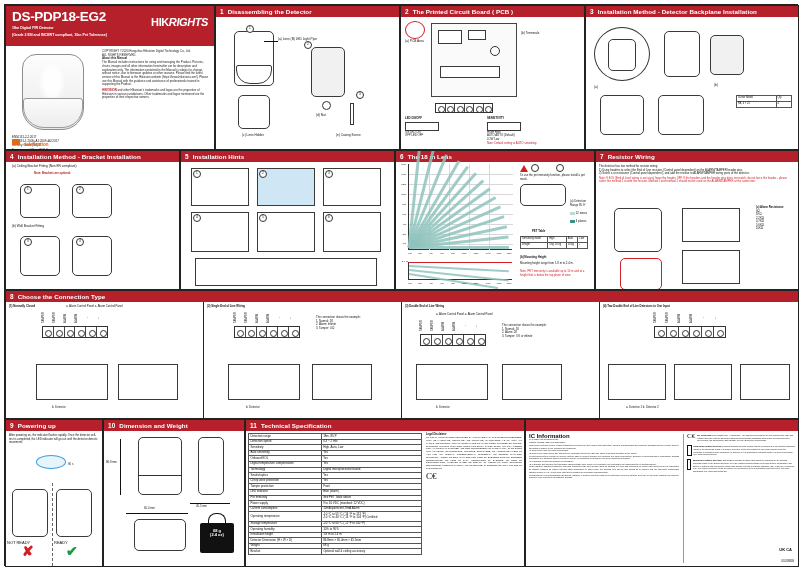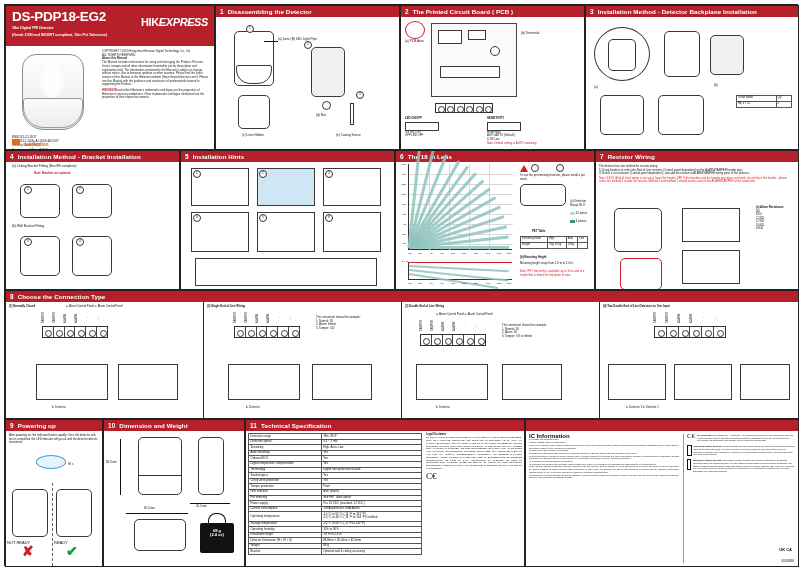--- a/index.html
+++ b/index.html
@@ -81,21 +81,21 @@
 <body>
 
 <div class="sheet">
 <div class="grid">
 
   <div class="titlepanel">
     <div class="titlebar">
       <div class="ttl">DS-PDP18-EG2</div>
       <div class="tsub">18m Digital PIR Detector</div>
       <div class="tsub">(Grade 2 EN and INCERT compliant, 10m Pet Tolerance)</div>
-      <div class="hik"><span class="hk">HIK</span><span>EXPRESS</span></div>
+      <div class="hik"><span class="hk">HIK</span><span>RIGHTS</span></div>
     </div>
     <div class="titlebody">
       <div class="prodimg">
         <div class="det-body">
           <div class="det-shade"></div>
         </div>
         <div class="det-lens"></div>
         <div class="certblk" style="position:absolute;left:2px;top:82px;">
           <div>EN50131-2-2:2017</div>
           <div>EN50131-1:2006+A1:2009+A2:2017</div>

